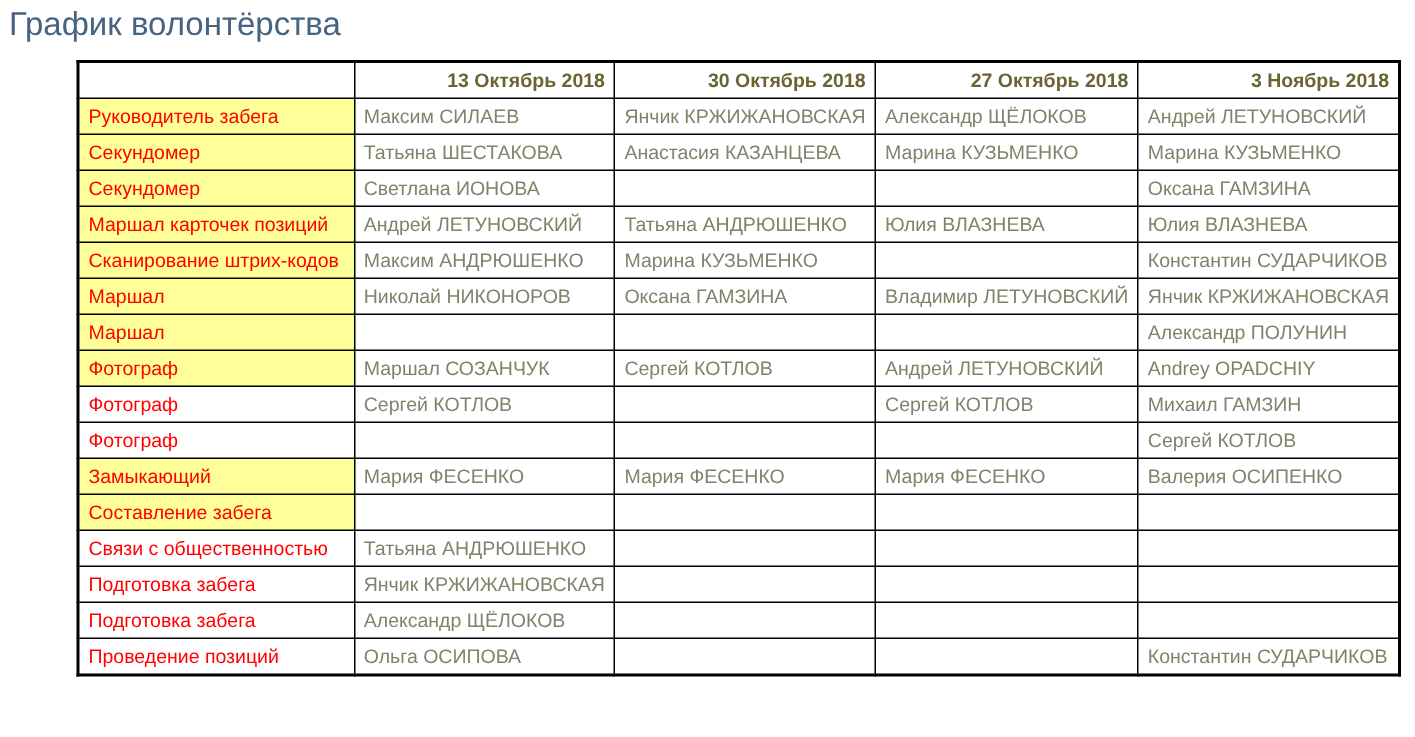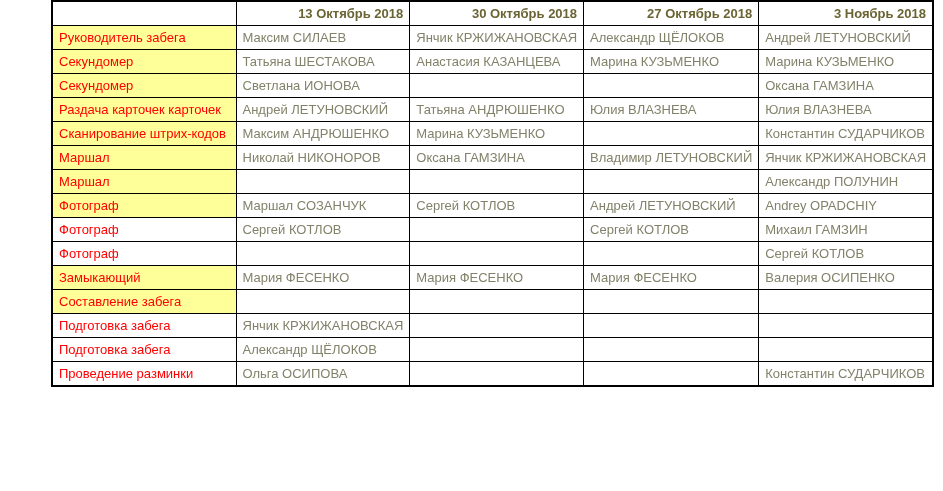--- a/index.html
+++ b/index.html
@@ -64,20 +64,21 @@
   }
   td.name-cell {
     color: var(--name-color);
     font-weight: 400;
   }
 </style>
 </head>
 <body>
 
 <div class="page">
+  <h1 class="page-title">График волонтёрства</h1>
 
   <table class="schedule">
     <colgroup>
       <col style="width:184px">
       <col style="width:171px">
       <col style="width:169px">
       <col style="width:175px">
       <col style="width:169px">
     </colgroup>
     <thead>
@@ -105,21 +106,21 @@
           <td class="name-cell">Марина КУЗЬМЕНКО</td>
         </tr>
         <tr>
           <td class="role-cell highlight">Секундомер</td>
           <td class="name-cell">Светлана ИОНОВА</td>
           <td class="name-cell"></td>
           <td class="name-cell"></td>
           <td class="name-cell">Оксана ГАМЗИНА</td>
         </tr>
         <tr>
-          <td class="role-cell highlight">Раздача карточек карточек</td>
+          <td class="role-cell highlight">Маршал карточек позиций</td>
           <td class="name-cell">Андрей ЛЕТУНОВСКИЙ</td>
           <td class="name-cell">Татьяна АНДРЮШЕНКО</td>
           <td class="name-cell">Юлия ВЛАЗНЕВА</td>
           <td class="name-cell">Юлия ВЛАЗНЕВА</td>
         </tr>
         <tr>
           <td class="role-cell highlight">Сканирование штрих-кодов</td>
           <td class="name-cell">Максим АНДРЮШЕНКО</td>
           <td class="name-cell">Марина КУЗЬМЕНКО</td>
           <td class="name-cell"></td>
@@ -168,35 +169,42 @@
           <td class="name-cell">Валерия ОСИПЕНКО</td>
         </tr>
         <tr>
           <td class="role-cell highlight">Составление забега</td>
           <td class="name-cell"></td>
           <td class="name-cell"></td>
           <td class="name-cell"></td>
           <td class="name-cell"></td>
         </tr>
         <tr>
+          <td class="role-cell">Связи с общественностью</td>
+          <td class="name-cell">Татьяна АНДРЮШЕНКО</td>
+          <td class="name-cell"></td>
+          <td class="name-cell"></td>
+          <td class="name-cell"></td>
+        </tr>
+        <tr>
           <td class="role-cell">Подготовка забега</td>
           <td class="name-cell">Янчик КРЖИЖАНОВСКАЯ</td>
           <td class="name-cell"></td>
           <td class="name-cell"></td>
           <td class="name-cell"></td>
         </tr>
         <tr>
           <td class="role-cell">Подготовка забега</td>
           <td class="name-cell">Александр ЩЁЛОКОВ</td>
           <td class="name-cell"></td>
           <td class="name-cell"></td>
           <td class="name-cell"></td>
         </tr>
         <tr>
-          <td class="role-cell">Проведение разминки</td>
+          <td class="role-cell">Проведение позиций</td>
           <td class="name-cell">Ольга ОСИПОВА</td>
           <td class="name-cell"></td>
           <td class="name-cell"></td>
           <td class="name-cell">Константин СУДАРЧИКОВ</td>
         </tr>
       </tbody>
   </table>
 </div>
 
 </body></html>

